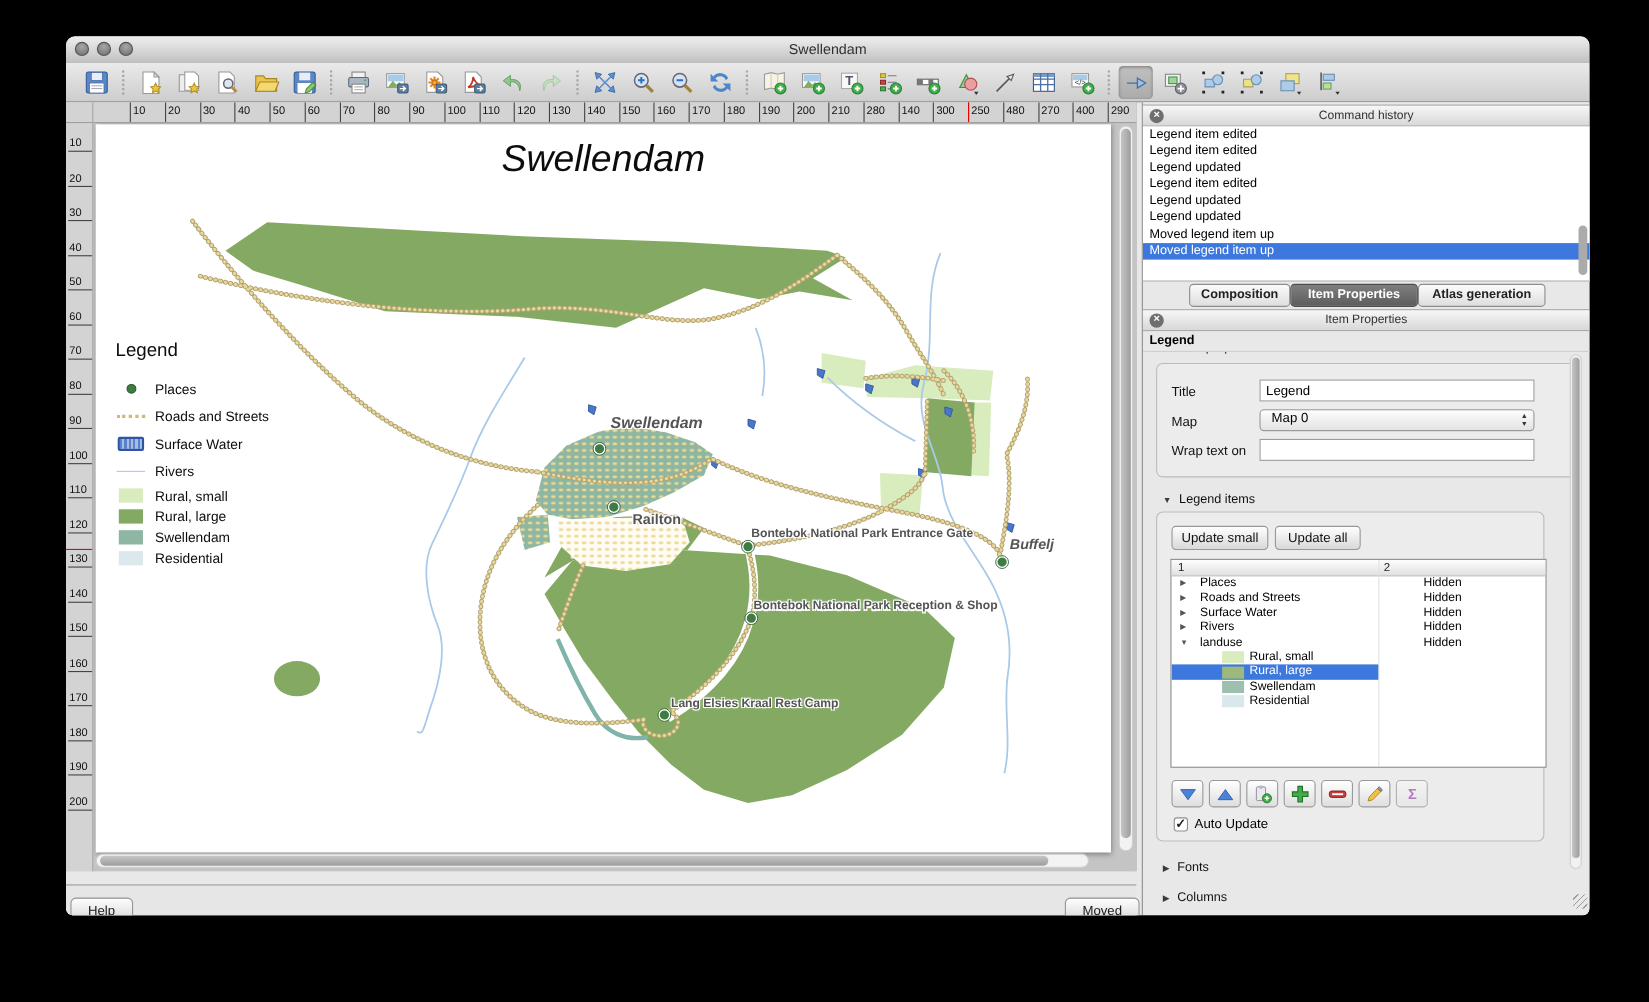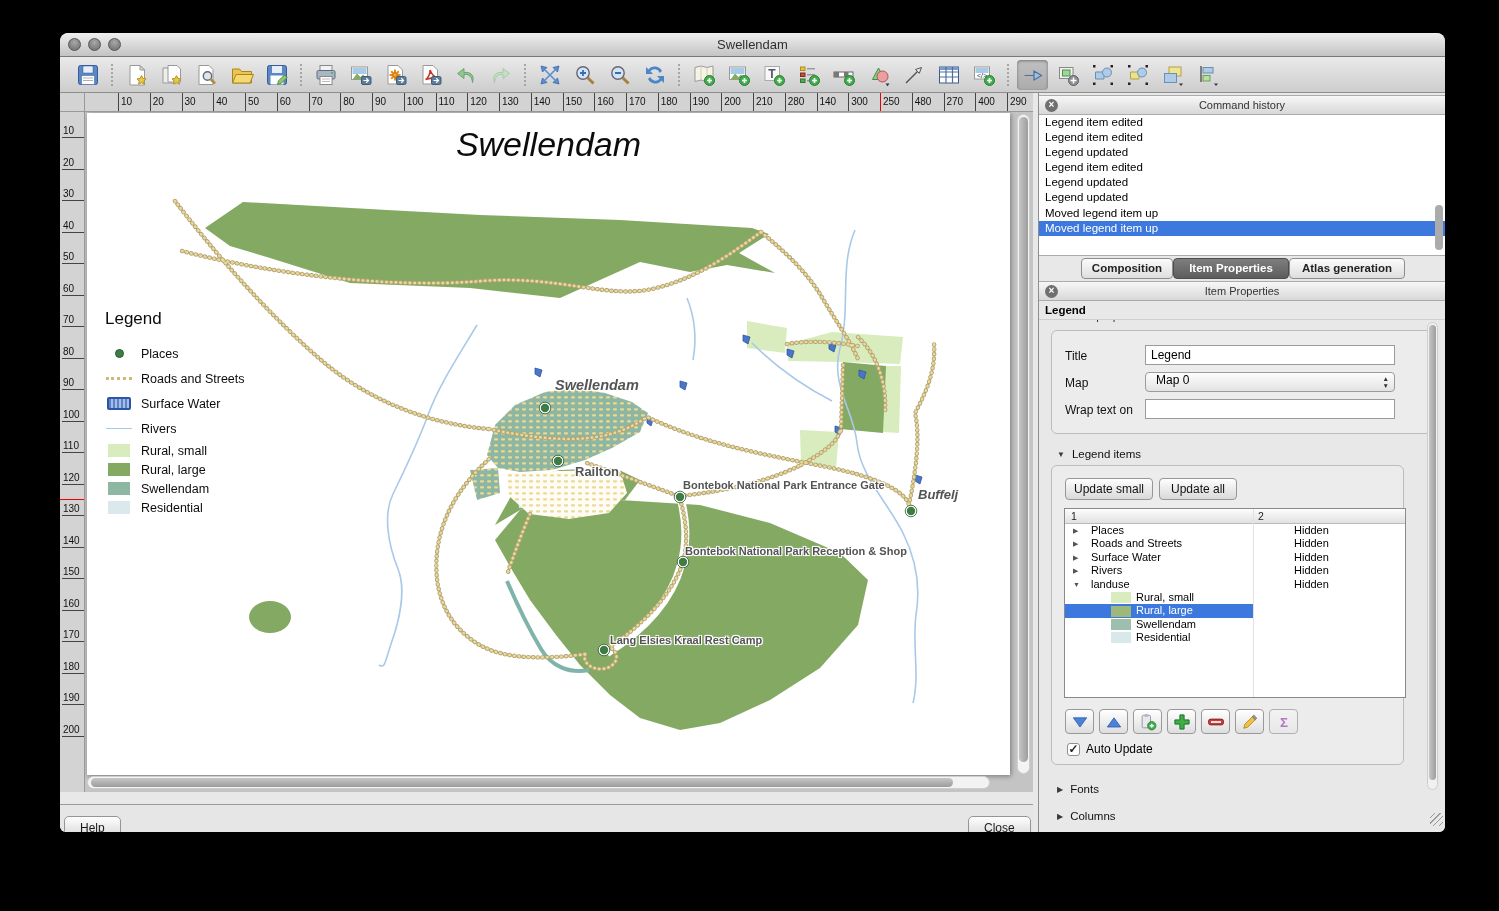--- a/index.html
+++ b/index.html
@@ -689,21 +689,21 @@
           <div class="thumb"></div>
         </div>
       <div class="hscroll">
           <div class="thumb"></div>
         </div>
     </div>
   </div>
 
   <div class="bottombar">
     <div class="macbtn" style="left:4px;top:11px">Help</div>
-    <div class="macbtn" style="left:908px;top:11px">Close</div>
+    <div class="macbtn" style="left:908px;top:11px">Moved</div>
   </div>
 
   <div class="rpanel">
     <div class="phead" style="top:2px">
       <div class="pclose">×</div>
       <span>Command history</span>
     </div>
     <div class="chlist" id="chlist">
         <div class="chitem">Legend item edited</div>
         <div class="chitem">Legend item edited</div>

